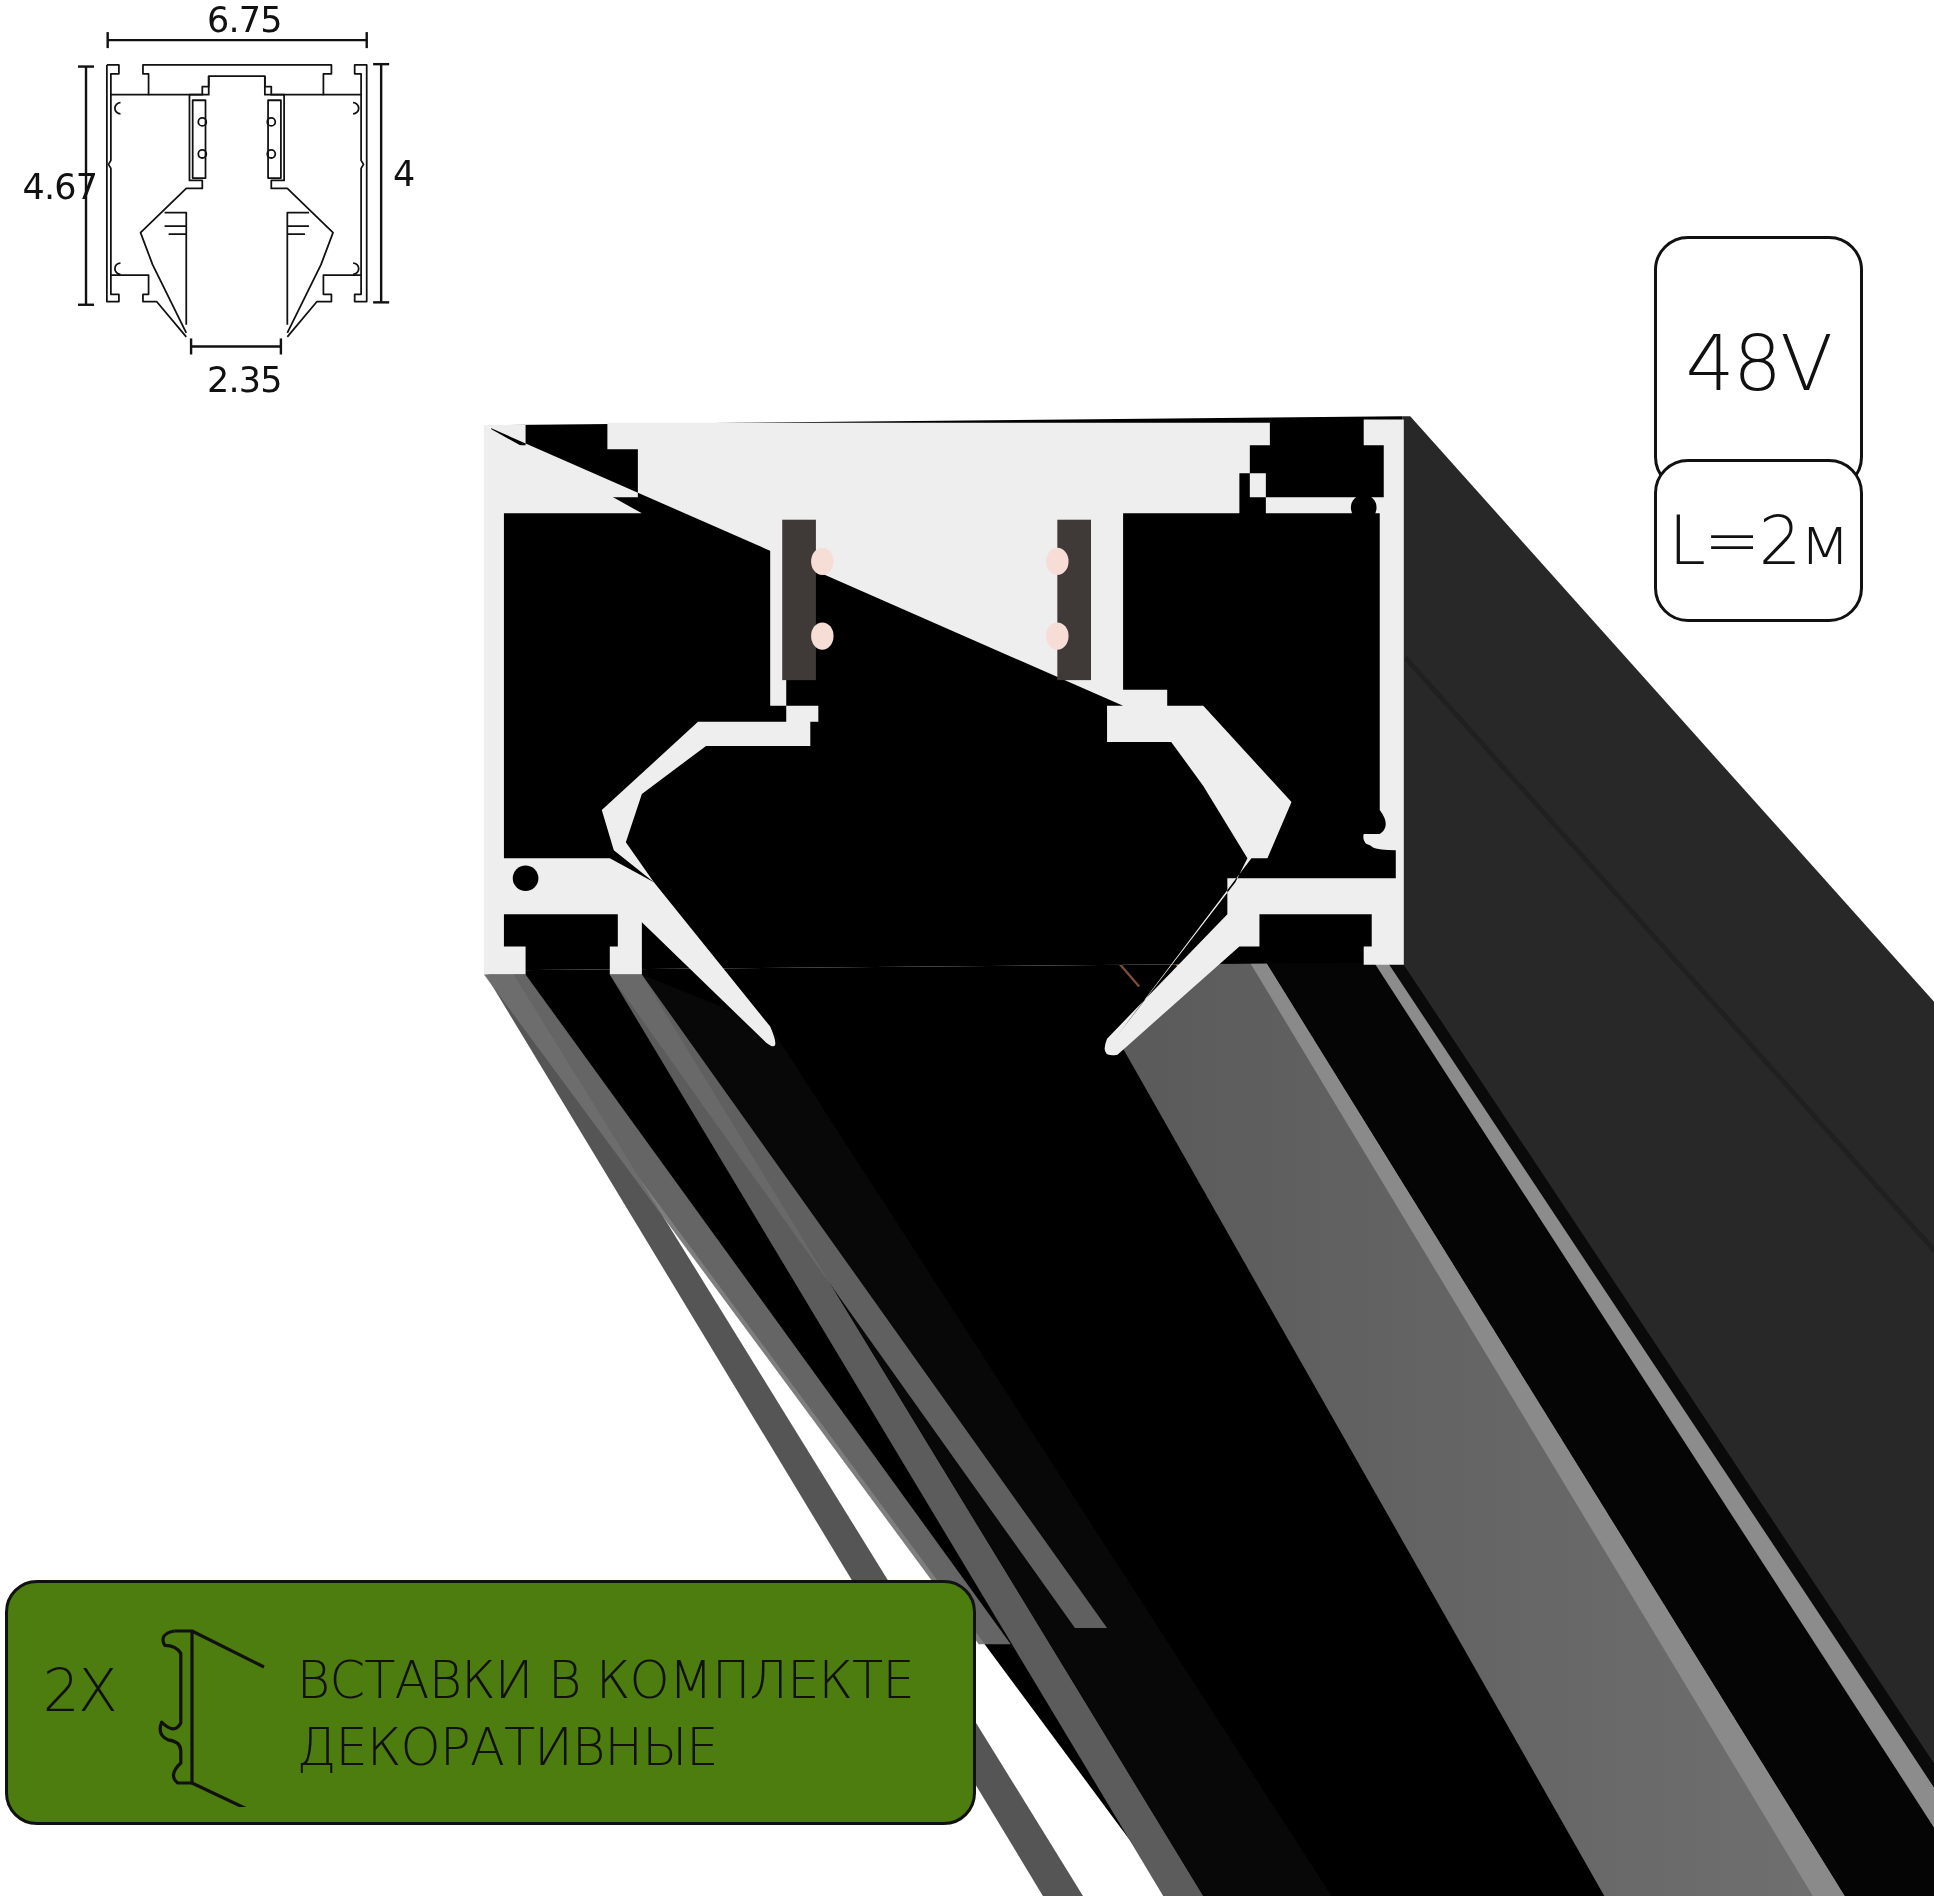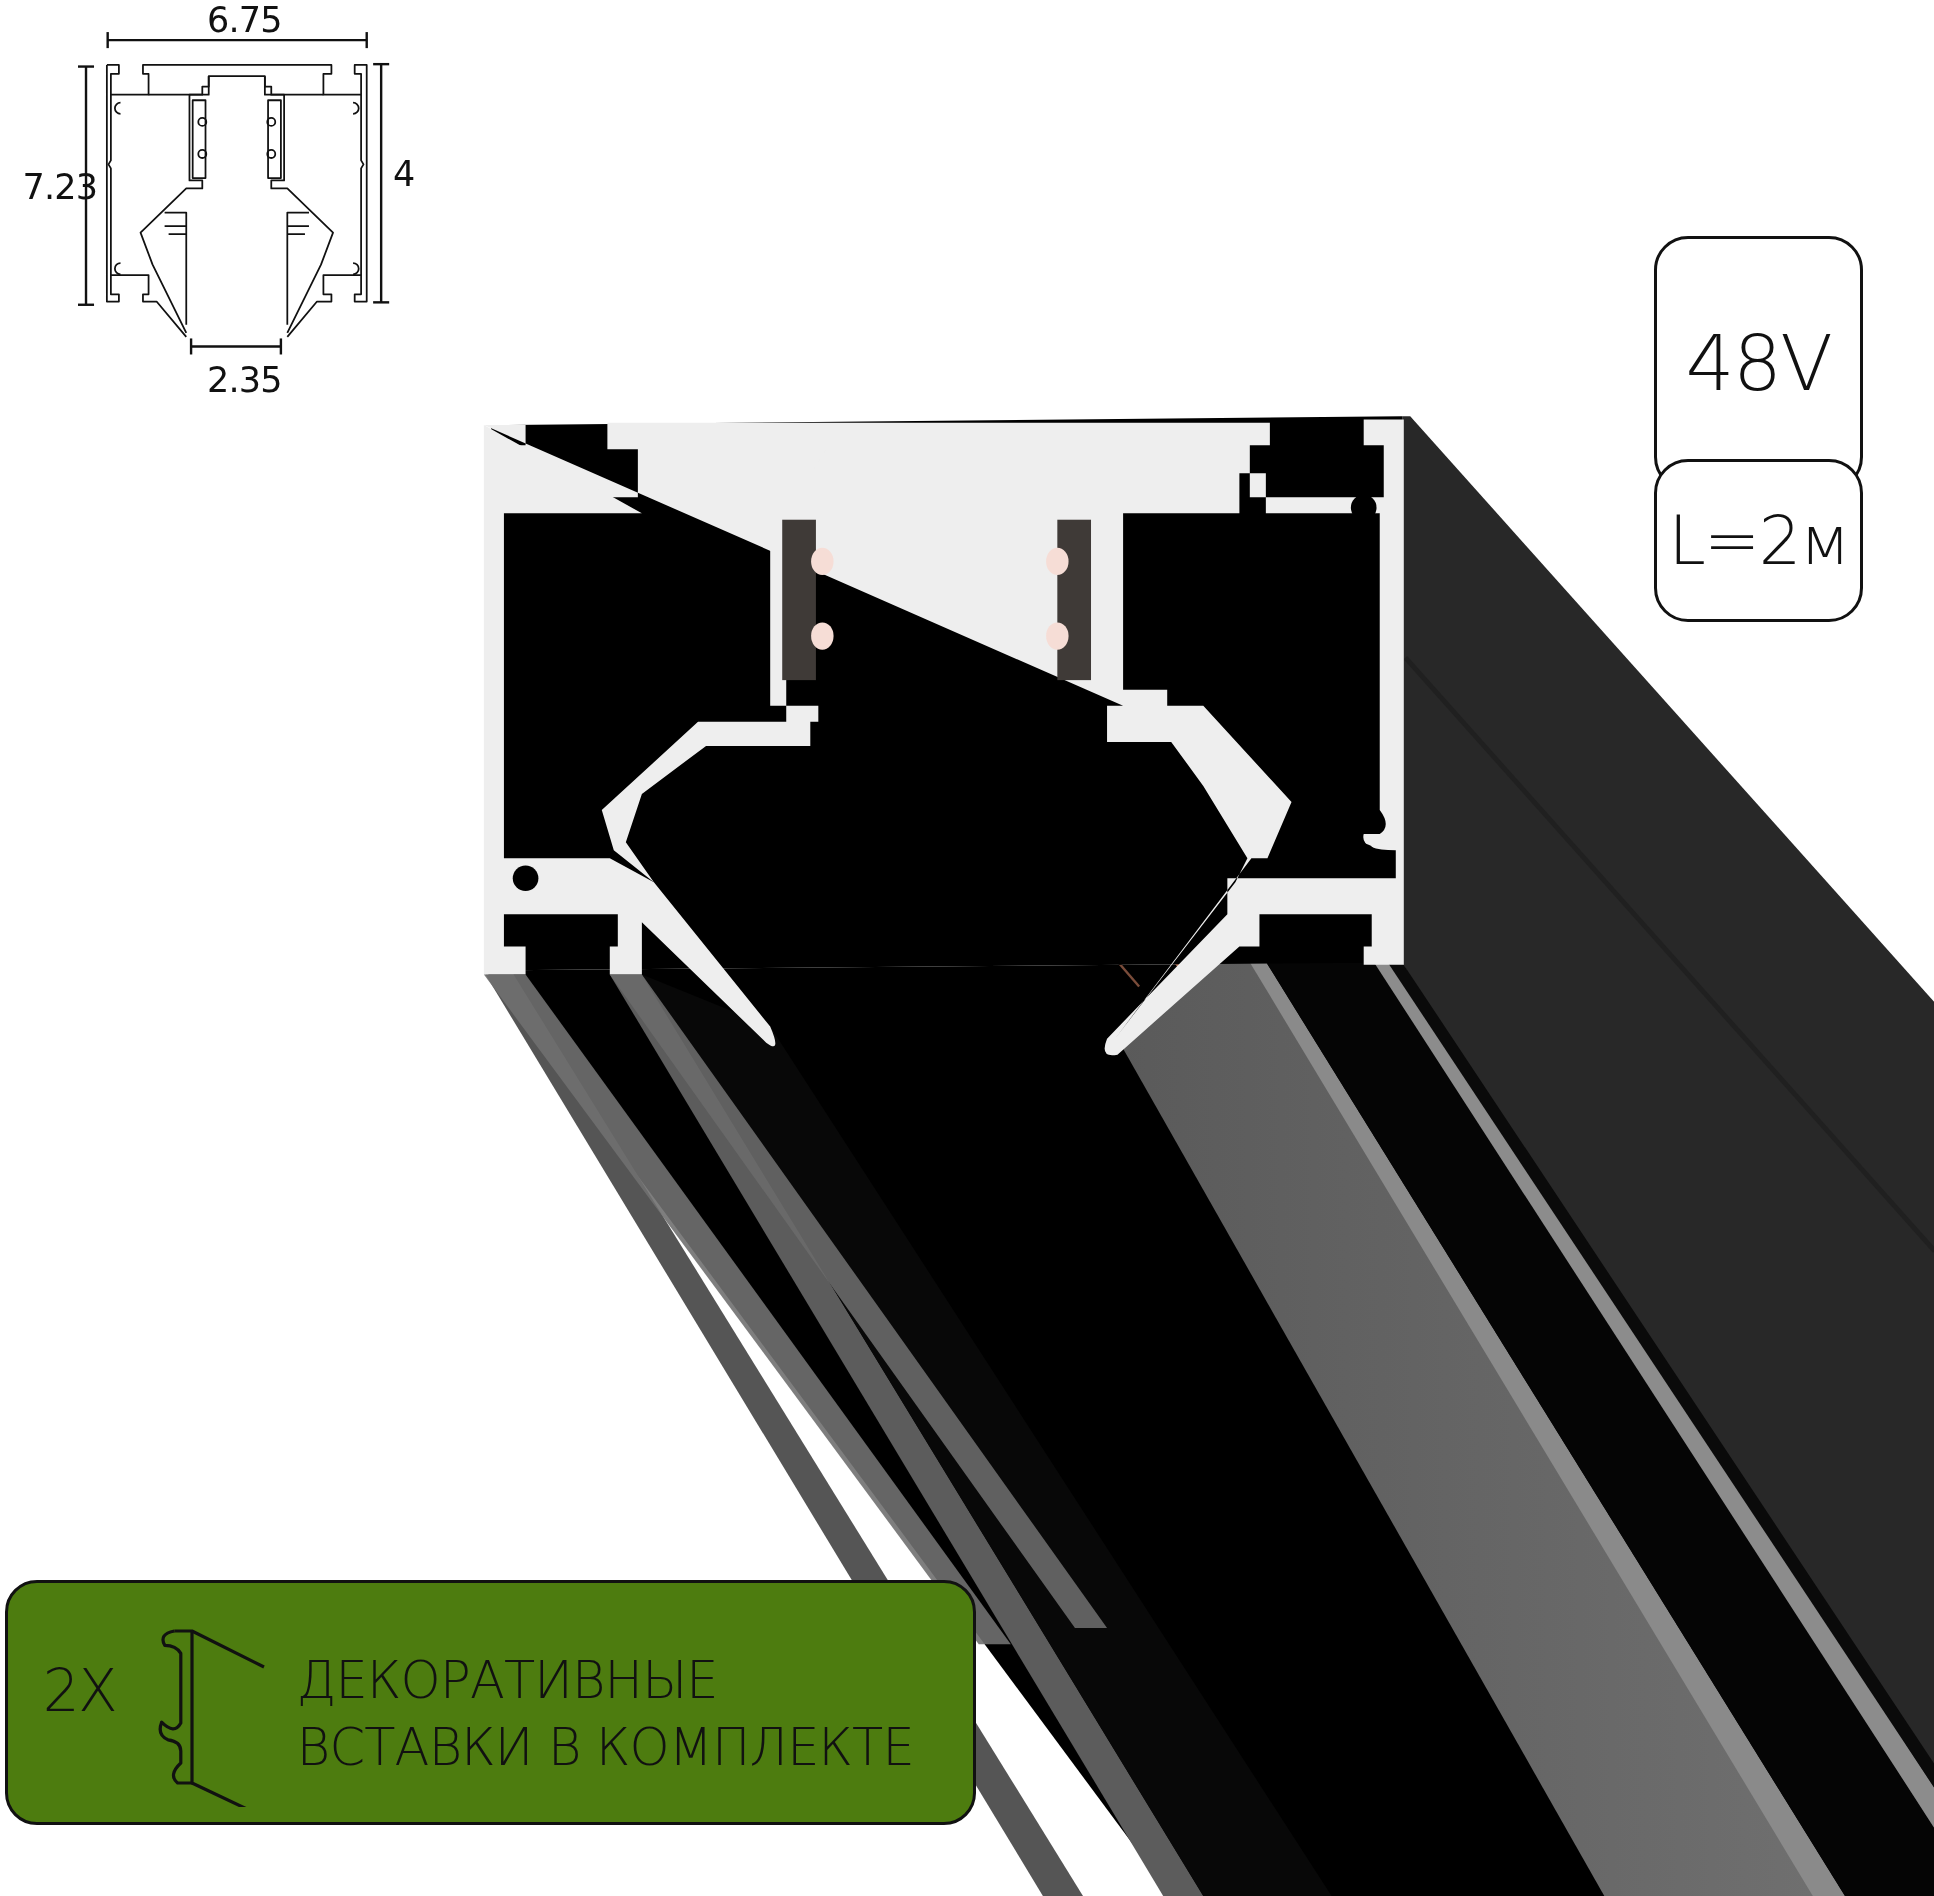--- a/index.html
+++ b/index.html
@@ -65,21 +65,21 @@
       <path d="M205 265 H232 V405 M205 282 H232 M210 292 H232"></path>
       <path d="M385 265 H358 V405 M385 282 H358 M380 292 H358"></path>
 
       <path d="M150 128 a7 7 0 1 0 0 14"></path>
       <path d="M150 328 a7 7 0 1 0 0 14"></path>
       <path d="M440 128 a7 7 0 1 1 0 14"></path>
       <path d="M440 328 a7 7 0 1 1 0 14"></path>
     </g>
   </svg>
   <div class="dim-label" style="left:207px;top:3.2px;">6.75</div>
-  <div class="dim-label" style="left:22.5px;top:170px;">7.23</div>
+  <div class="dim-label" style="left:22.5px;top:170px;">4.67</div>
   <div class="dim-label" style="left:393px;top:157px;">4</div>
   <div class="dim-label" style="left:207px;top:363px;">2.35</div>
 </div>
 
 <div class="spec-badge" style="left:1654px;top:236px;width:209px;height:255px;">
   <span>48V</span>
 </div>
 <div class="spec-badge" style="left:1654px;top:459px;width:209px;height:163px;">
   <span style="font-size:67px;">L=2м</span>
 </div>
@@ -139,17 +139,17 @@
 <div class="kit-box">
   <div class="kit-qty">2X</div>
   <svg class="abs" style="left:136px;top:40px;" width="136" height="184" viewBox="0 0 170 230">
     <g fill="none" stroke="#111" stroke-width="4" stroke-linejoin="round">
       <path d="M38 10 H60 L150 55"></path>
       <path d="M60 10 V200 L155 245"></path>
       <path d="M38 10 Q18 14 26 28 Q40 28 46 38 V125 Q38 140 22 124 Q16 140 30 146 Q46 148 46 160 V175 Q30 190 42 200 H60"></path>
     </g>
   </svg>
   <div class="kit-text">
+    <div>ВСТАВКИ В КОМПЛЕКТЕ</div>
     <div>ДЕКОРАТИВНЫЕ</div>
-    <div>ВСТАВКИ В КОМПЛЕКТЕ</div>
   </div>
 </div>
 
 
 </body></html>

